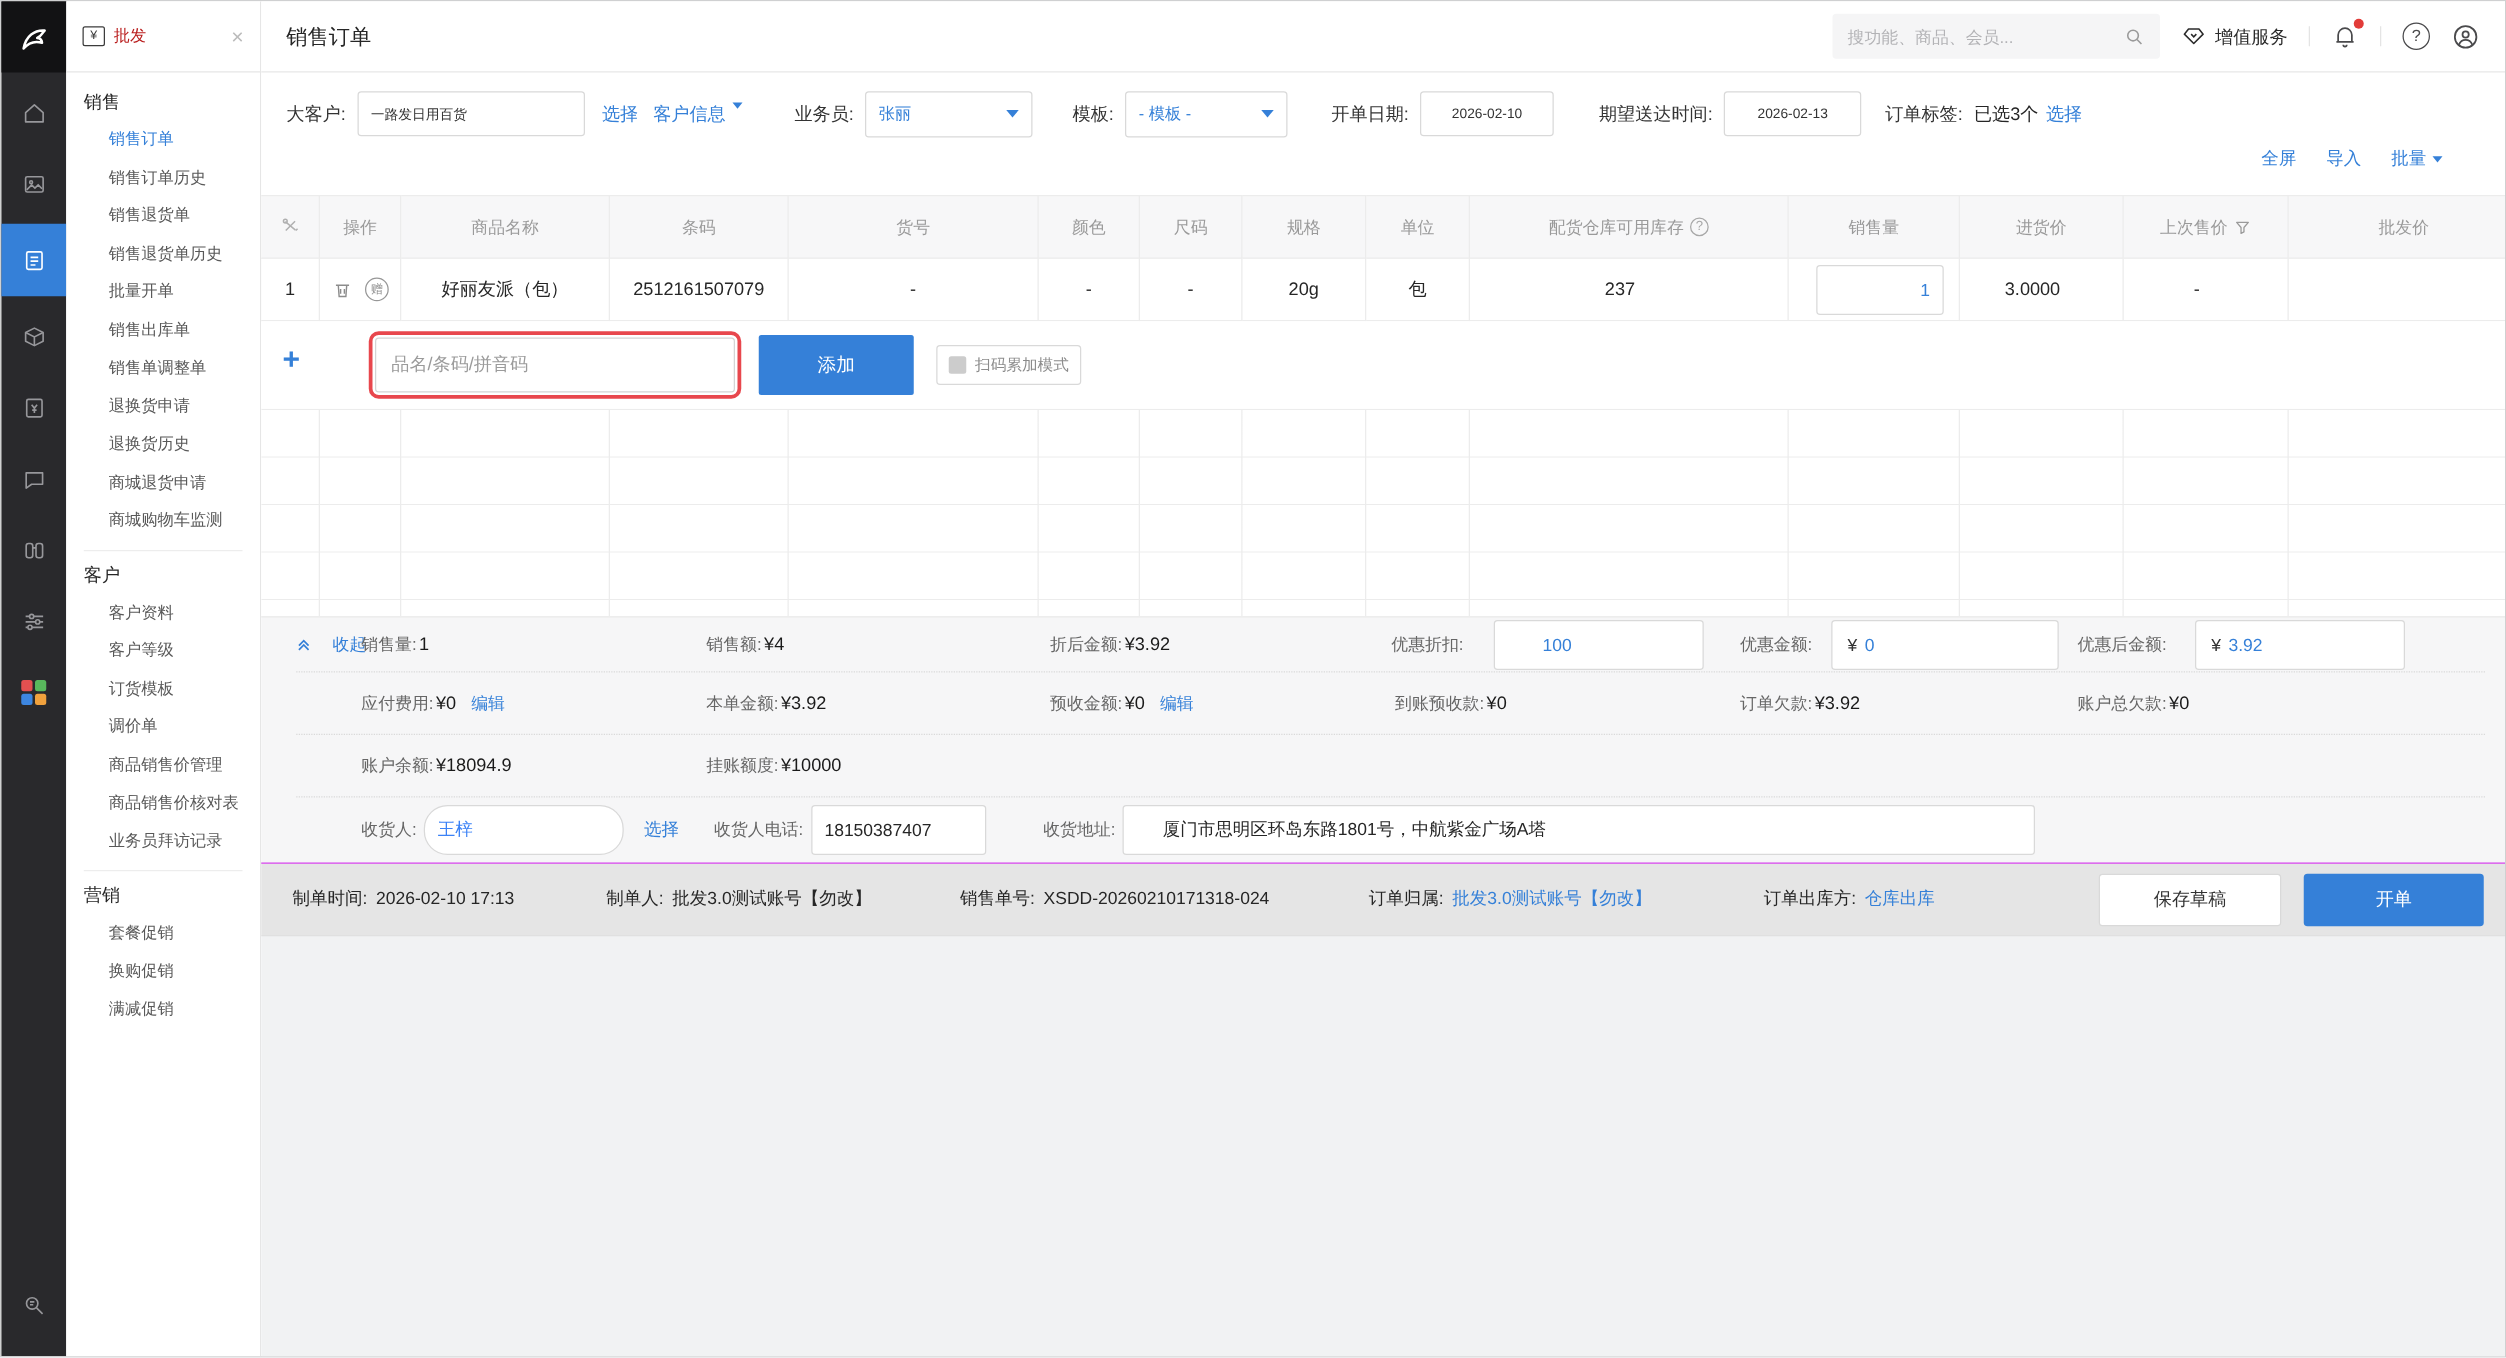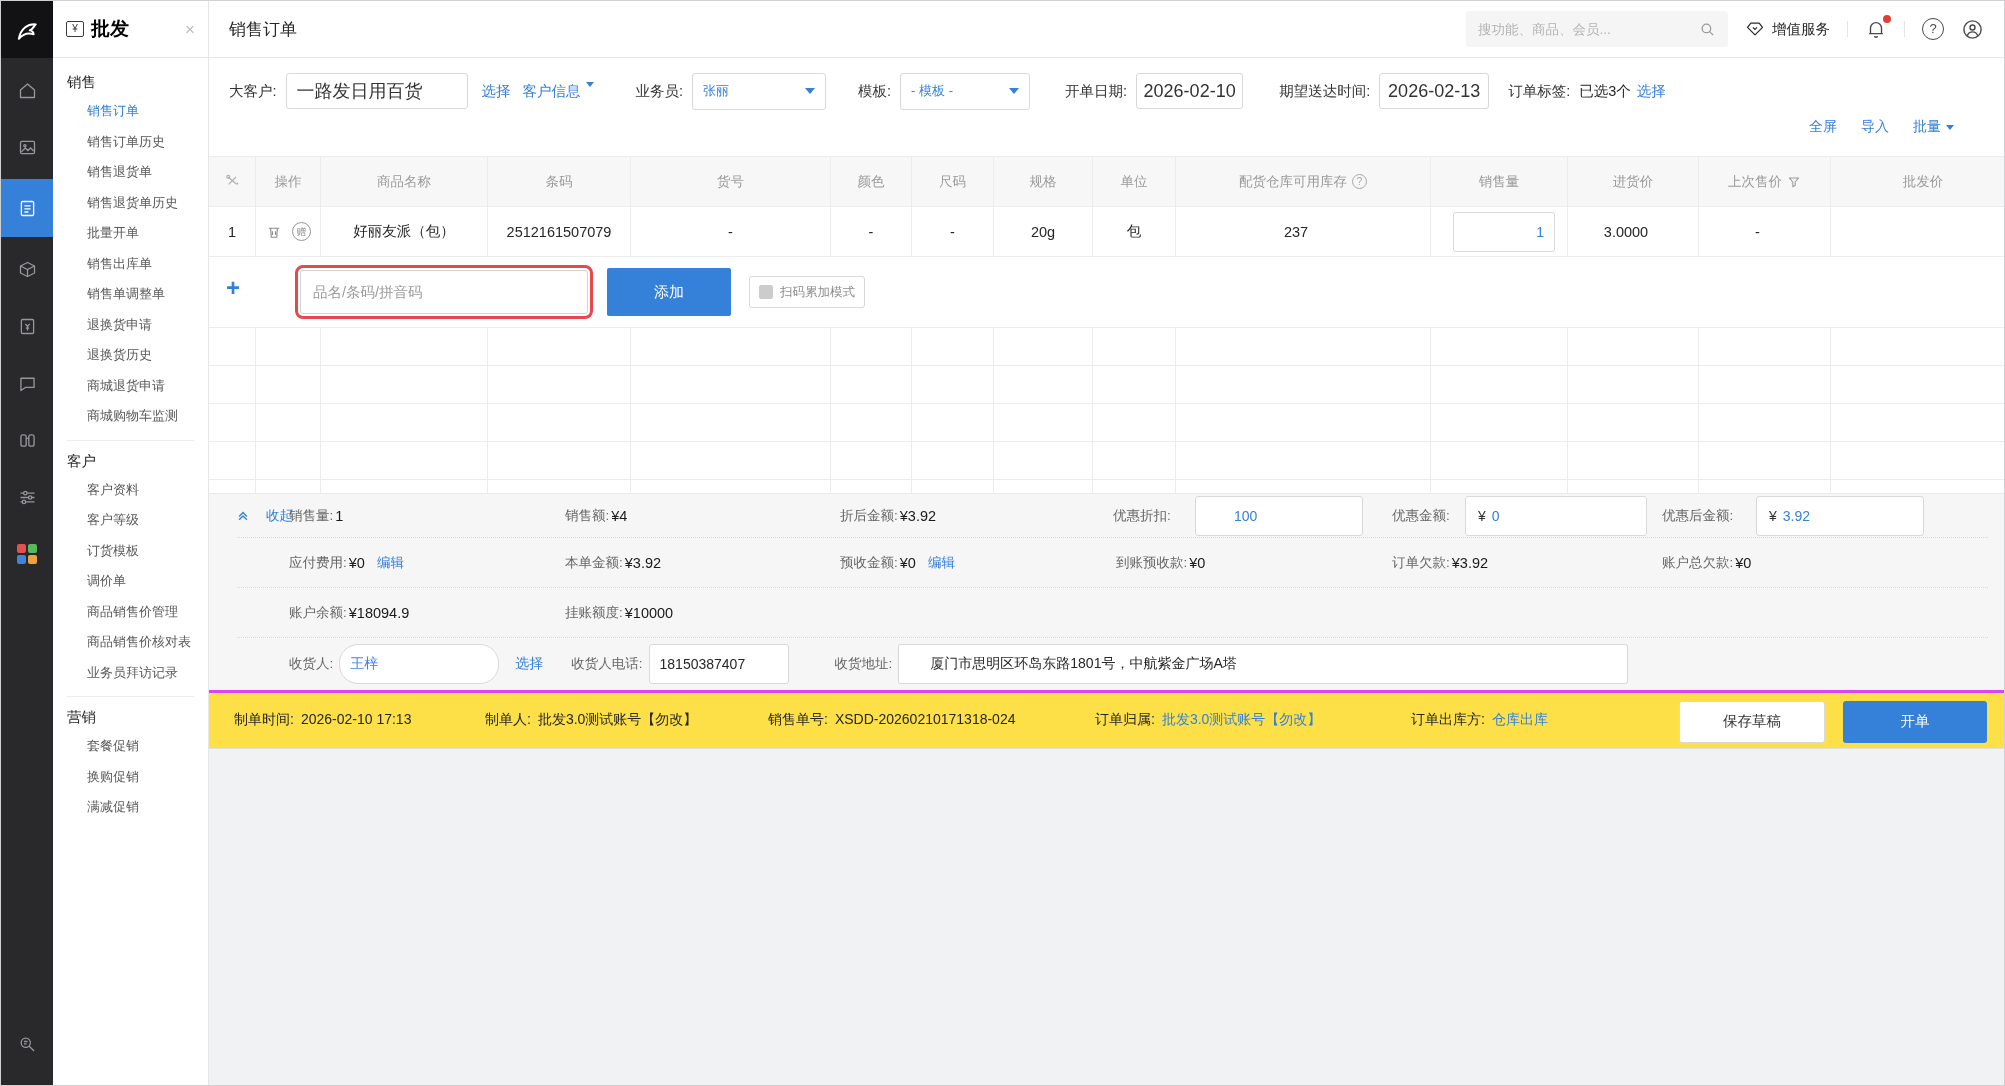--- a/index.html
+++ b/index.html
@@ -14,21 +14,21 @@
   .ibtn.active { background:#3580d8; color:#fff; height:58px; }
   .ibtn svg { display:block; }
   .cgrid { display:grid; grid-template-columns:9px 9px; grid-template-rows:9px 9px; gap:2px; }
   .cgrid i { border-radius:2px; }
   .ibottom { margin-top:auto; margin-bottom:16px; }
 
   
   .sidebar { width:156px; flex-shrink:0; border-right:1px solid #e6e6e6; background:#fff; display:flex; flex-direction:column; }
   .side-tab { height:57px; flex-shrink:0; border-bottom:1px solid #e6e6e6; display:flex; align-items:center; padding:0 13px; }
   .yenbox { width:18px; height:16px; border:1.5px solid #3c3c3c; border-radius:2px; color:#3c3c3c; font-size:10px; line-height:13px; text-align:center; margin-right:7px; }
-  .side-tab-label { font-size:19px; color:#000000;font-weight:bold; }
+  .side-tab-label { font-size:13px; color:#b91c1c; }
   .tab-close { margin-left:auto; color:#bcbcbc; font-size:17px; line-height:1; cursor:pointer; }
   .menu { flex:1; overflow:hidden; padding-top:4px; }
   .sec-title { height:28px; line-height:28px; padding-left:14px; font-size:14.5px; color:#262626; margin-top:6px; }
   .mi { height:30.5px; line-height:30.5px; padding-left:34px; font-size:13px; color:#595959; white-space:nowrap; overflow:hidden; cursor:pointer; }
   .mi.active { color:#3580d8; }
   .mdiv { border-top:1px solid #ededed; margin:8px 14px 0 14px; }
 
   
   .main { flex:1; min-width:0; display:flex; flex-direction:column; background:#fff; }
 
@@ -41,21 +41,21 @@
   .vas { display:flex; align-items:flex-end; gap:7px; font-size:14.5px; color:#2b2b2b; cursor:pointer; }
   .tsep { width:1px; height:16px; background:#e4e4e4; }
   .icn { color:#4a4a4c; display:flex; cursor:pointer; position:relative; }
   .dot { position:absolute; top:-3px; right:-4px; width:8px; height:8px; border-radius:50%; }
   .qcirc { width:22px; height:22px; border:1.6px solid #4a4a4c; border-radius:50%; font-size:13px; line-height:19px; text-align:center; color:#4a4a4c; }
 
   
   .filterbar { height:98px; flex-shrink:0; padding:14px 20px 0; }
   .frow1 { display:flex; align-items:center; height:38px; font-size:14.5px; color:#333; white-space:nowrap; }
   .flab { margin-right:9px; }
-  .f-input { height:36px; border:1px solid #d9d9d9; border-radius:3px; padding:0 10px; font-size:18px; color:#333; font-family:inherit; outline:none; }
+  .f-input { height:36px; border:1px solid #d9d9d9; border-radius:3px; padding:0 10px; font-size:11px; color:#333; font-family:inherit; outline:none; }
   .f-select { height:37px; width:134px; border:1px solid #d9d9d9; border-radius:3px; display:flex; align-items:center; padding:0 10px; color:#3580d8; font-size:13px; cursor:pointer; }
   .caret { width:0; height:0; border-left:5px solid transparent; border-right:5px solid transparent; border-top:6px solid #3580d8; margin-left:auto; }
   .caret.sm { border-left-width:4px; border-right-width:4px; border-top-width:5px; margin-left:5px; }
   .blue { color:#3580d8; cursor:pointer; }
   .frow2 { display:flex; justify-content:flex-end; align-items:center; gap:24px; height:34px; padding-right:30px; font-size:14px; }
 
   
   .grid-area { flex:1; min-height:0; overflow:hidden; position:relative; }
   table.items { border-collapse:collapse; table-layout:fixed; width:1807px; margin-left:-1px; }
   table.items th { height:50px; background:#f7f7f8; border:1px solid #ececec; font-weight:normal; font-size:13.5px; color:#9a9a9a; white-space:nowrap; }
@@ -98,21 +98,21 @@
   .sval { font-size:14.5px; color:#1a1a1a; margin-left:2px; }
   .sedit { font-size:13.5px; margin-left:12px; }
   .sin { position:absolute; top:50%; transform:translateY(-50%); height:40px; background:#fff; border:1px solid #d9d9d9; border-radius:3px; display:flex; align-items:center; font-size:14px; }
   .sin .pref { color:#333; margin:0 6px 0 12px; }
   .sin .bval { color:#3580d8; }
   .collapse { left:28px; color:#3580d8; font-size:13.5px; gap:17px; cursor:pointer; }
   .rd-flex { display:flex; align-items:center; height:100%; padding-left:80px; font-size:13.5px; color:#666; white-space:nowrap; }
   .rin { height:40px; background:#fff; border:1px solid #d9d9d9; border-radius:3px; padding:0 10px; font-size:14px; color:#262626; font-family:inherit; outline:none; }
 
   
-  .footer { height:58px; flex-shrink:0; border-top:3px solid #d946ef; background:#fde047; position:relative; font-size:14px; }
+  .footer { height:58px; flex-shrink:0; border-top:1px solid #d946ef; background:#e5e5e5; position:relative; font-size:14px; }
   .fit { position:absolute; top:50%; transform:translateY(-50%); white-space:nowrap; color:#262626; }
   .fl { margin-right:7px; }
   .btn-ghost { position:absolute; top:8px; left:1470px; width:146px; height:42px; background:#fff; border:1px solid #d9d9d9; border-radius:3px; font-size:14.5px; color:#333; font-family:inherit; cursor:pointer; }
   .btn-primary { position:absolute; top:8px; left:1634px; width:144px; height:42px; background:#3580d8; border:none; border-radius:3px; font-size:14.5px; color:#fff; font-family:inherit; cursor:pointer; }
   .bstrip { flex:1; background:#f1f2f3; border-top:1px solid #e0e0e0; }
 </style>
 </head>
 <body>
 
 <div class="app">

